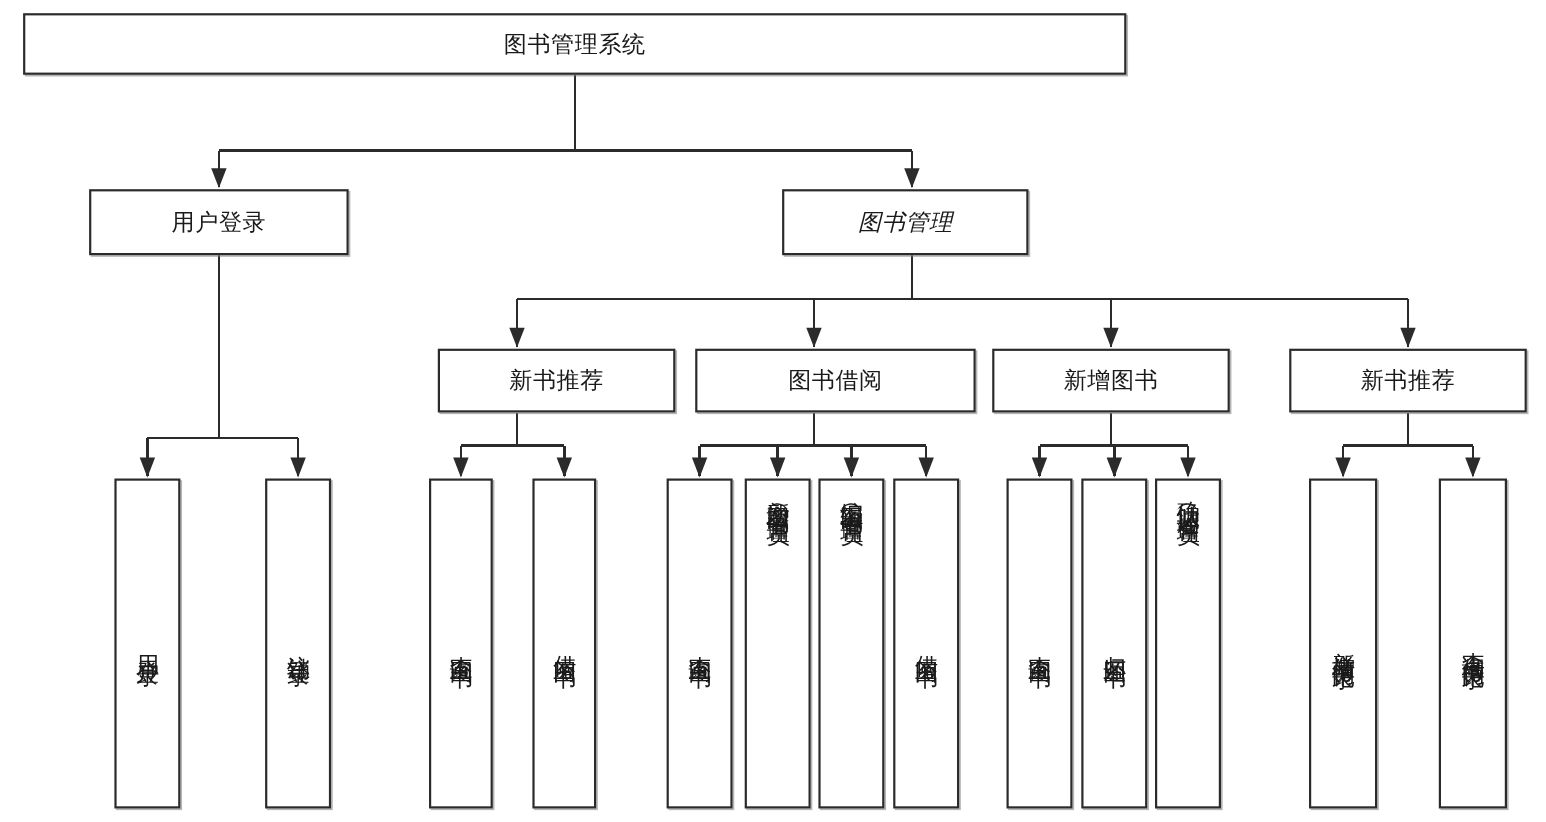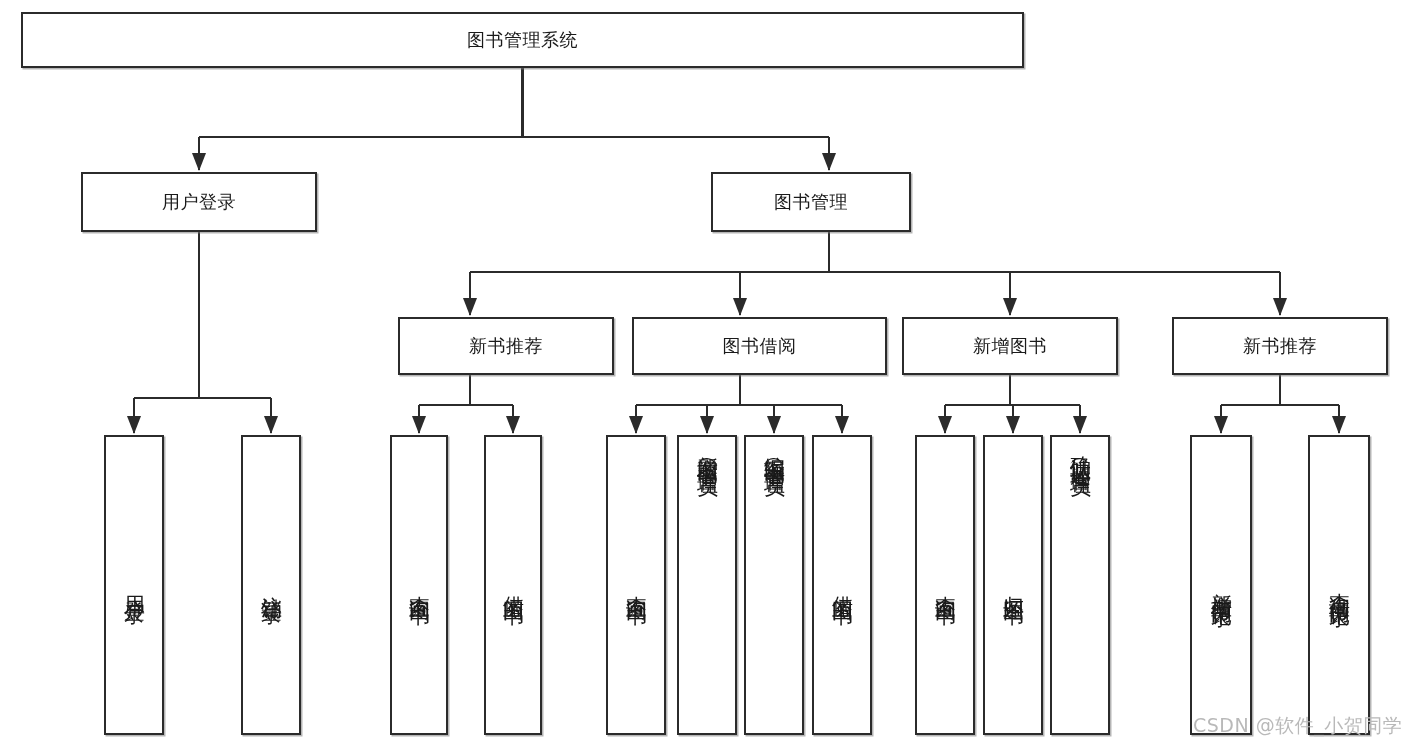--- a/index.html
+++ b/index.html
@@ -30,21 +30,21 @@
     box-sizing: border-box;
     background: #ffffff;
     border: 2px solid #2b2b2b;
     box-shadow: 1.5px 1.5px 0 0 rgba(120,120,120,0.55);
     display: flex;
     align-items: center;
     justify-content: center;
   }
   .node-label {
     color: #1a1a1a;
-    font-size: 18px;
+    font-size: 21px;
     line-height: 1.18;
     letter-spacing: 0.5px;
     text-align: center;
     white-space: nowrap;
   }
   .node.vertical {
     align-items: center;
     justify-content: center;
   }
   .node.vertical .node-label {
@@ -128,21 +128,21 @@
       <line x1="1339" y1="405" x2="1339" y2="433" stroke="#2b2b2b" stroke-width="2.2" shape-rendering="crispEdges"></line>
       <polygon points="1332,416 1346,416 1339,434" fill="#2b2b2b"></polygon>
     </svg>
   <div id="nodes">
       <div class="node" style="left: 21px; top: 12px; width: 1003px; height: 56px;">
         <div class="node-label">图书管理系统</div>
       </div>
       <div class="node" style="left: 81px; top: 172px; width: 236px; height: 60px;">
         <div class="node-label">用户登录</div>
       </div>
-      <div class="node" style="left: 711px; top: 172px; width: 200px; height: 60px;">
+      <div class="node" style="left: 711px; top: 172px; width: 224px; height: 60px; font-style: italic;">
         <div class="node-label">图书管理</div>
       </div>
       <div class="node" style="left: 362px; top: 317px; width: 216px; height: 58px; margin-left: 36px;">
         <div class="node-label">新书推荐</div>
       </div>
       <div class="node" style="left: 632px; top: 317px; width: 255px; height: 58px;">
         <div class="node-label">图书借阅</div>
       </div>
       <div class="node" style="left: 902px; top: 317px; width: 216px; height: 58px;">
         <div class="node-label">新增图书</div>
@@ -183,14 +183,13 @@
       <div class="node vertical top-aligned" style="left: 1050px; top: 435px; width: 60px; height: 300px;">
         <div class="node-label">确认归还（管理员）</div>
       </div>
       <div class="node vertical" style="left: 1190px; top: 435px; width: 62px; height: 300px;">
         <div class="node-label">新增借阅记录</div>
       </div>
       <div class="node vertical" style="left: 1308px; top: 435px; width: 62px; height: 300px;">
         <div class="node-label">查询借阅记录</div>
       </div>
     </div>
-  <div class="watermark" style="left: 1193px; top: 713px;">CSDN @软件_小贺同学</div>
 </div>
 
 </body></html>

